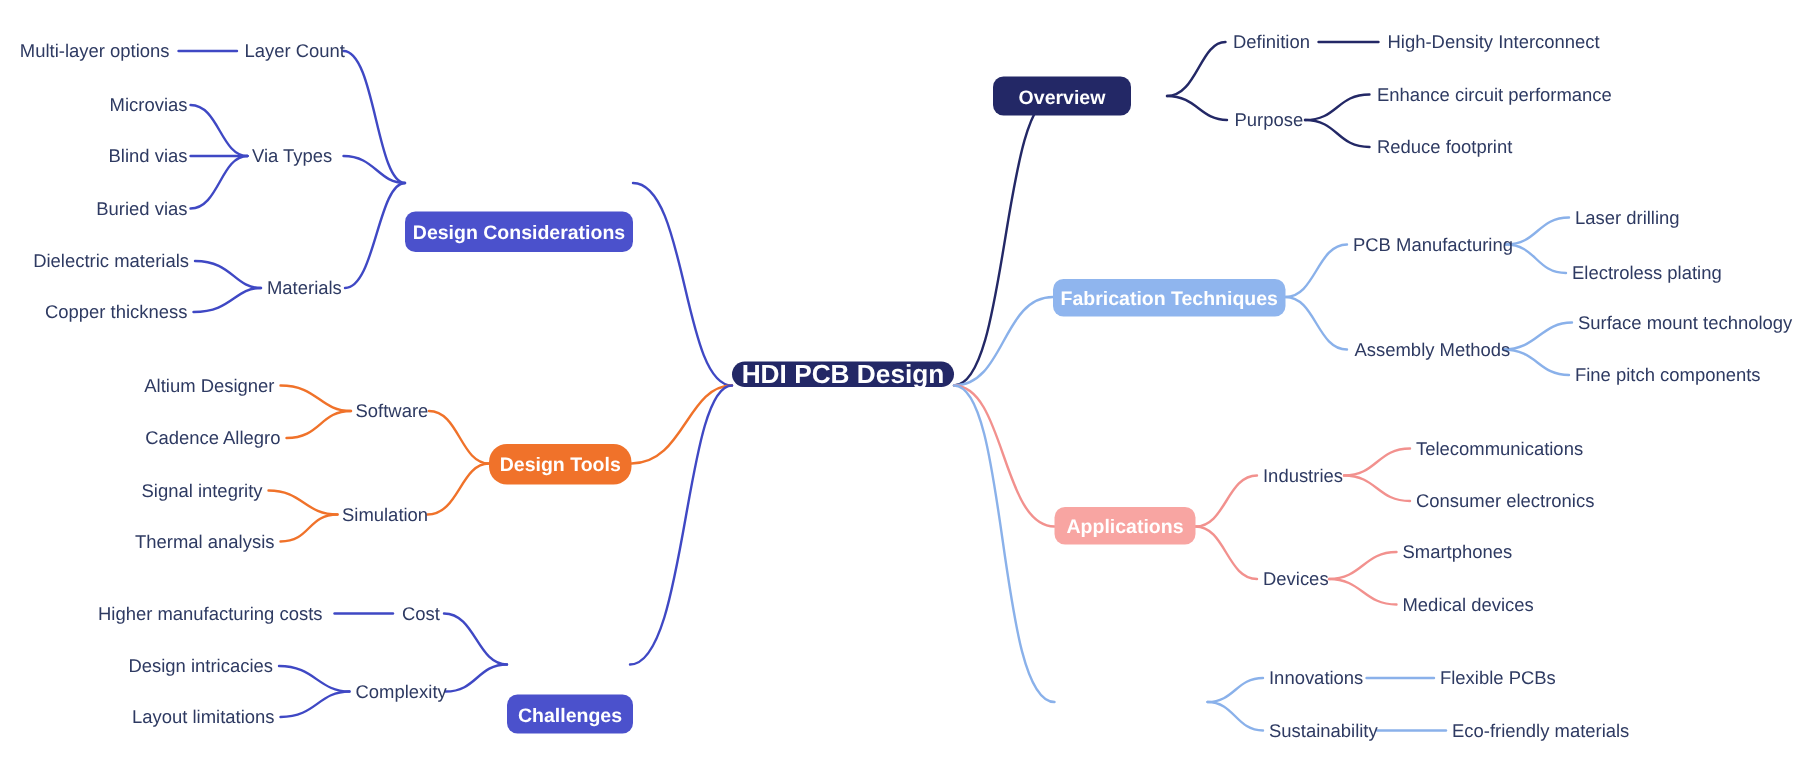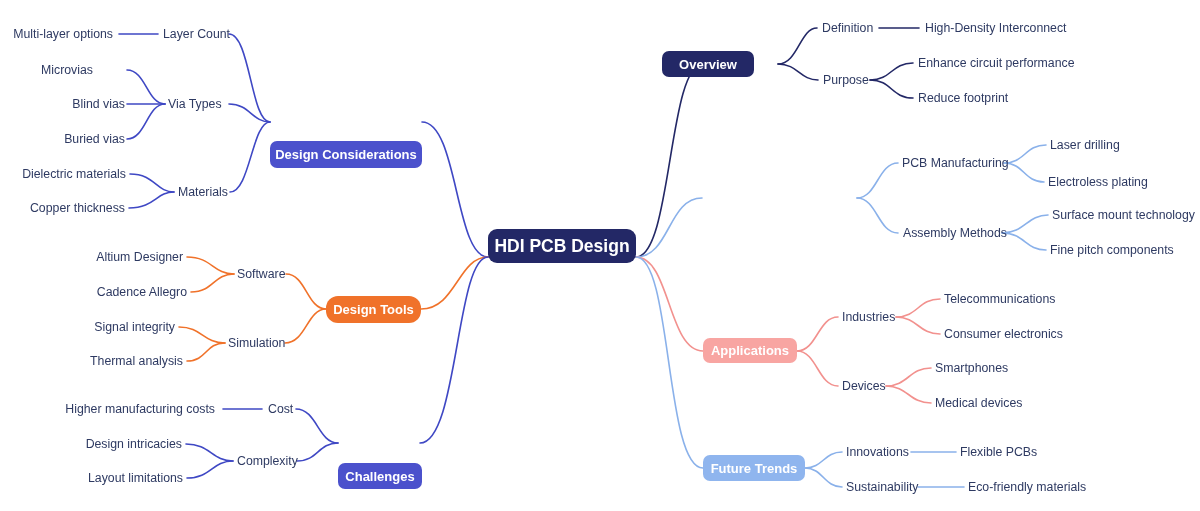--- a/index.html
+++ b/index.html
@@ -85,34 +85,34 @@
     <path class="p-orange" d="M225,343 C205,343 207,361 187,361"></path>
 
     <path class="p-royal" d="M488,257 C456,257 458,443 420,443"></path>
     <path class="p-royal" d="M338,443 C318,443 317,409 296,409"></path>
     <path class="p-royal" d="M338,443 C318,443 318,461 297,461"></path>
     <path class="p-royal" d="M262,409 L223,409"></path>
     <path class="p-royal" d="M233,461 C212,461 210,444 186,444"></path>
     <path class="p-royal" d="M233,461 C212,461 211,478 187,478"></path>
   </svg>
 
-  <div class="box root" style="left:488px;top:229px;width:148px;height:34px">HDI PCB Design</div>
+  <div class="box root" style="left:488px;top:241px;width:148px;height:17px">HDI PCB Design</div>
 
   <div class="box royal" style="left:270px;top:109px;width:152px;height:27px">Design Considerations</div>
   <div class="box orange" style="left:326px;top:296px;width:95px;height:27px">Design Tools</div>
   <div class="box royal" style="left:338px;top:431px;width:84px;height:26px">Challenges</div>
 
   <div class="box navy" style="left:662px;top:51px;width:92px;height:26px">Overview</div>
+  <div class="box lblue" style="left:702px;top:186px;width:155px;height:25px">Fabrication Techniques</div>
   <div class="box salmon" style="left:703px;top:338px;width:94px;height:25px">Applications</div>
-  <div class="box lblue" style="left:703px;top:455px;width:102px;height:26px">Future Trends</div>
 
   <div class="lbl" style="left:163px;top:34px">Layer Count</div>
   <div class="lbl" style="right:1087px;top:34px">Multi-layer options</div>
   <div class="lbl" style="left:168px;top:104px">Via Types</div>
-  <div class="lbl" style="right:1107px;top:70px">Microvias</div>
+  <div class="lbl" style="right:1075px;top:70px">Microvias</div>
   <div class="lbl" style="right:1075px;top:104px">Blind vias</div>
   <div class="lbl" style="right:1075px;top:139px">Buried vias</div>
   <div class="lbl" style="left:178px;top:192px">Materials</div>
   <div class="lbl" style="right:1074px;top:174px">Dielectric materials</div>
   <div class="lbl" style="right:1075px;top:208px">Copper thickness</div>
 
   <div class="lbl" style="left:237px;top:274px">Software</div>
   <div class="lbl" style="right:1017px;top:257px">Altium Designer</div>
   <div class="lbl" style="right:1013px;top:292px">Cadence Allegro</div>
   <div class="lbl" style="left:228px;top:343px">Simulation</div>

